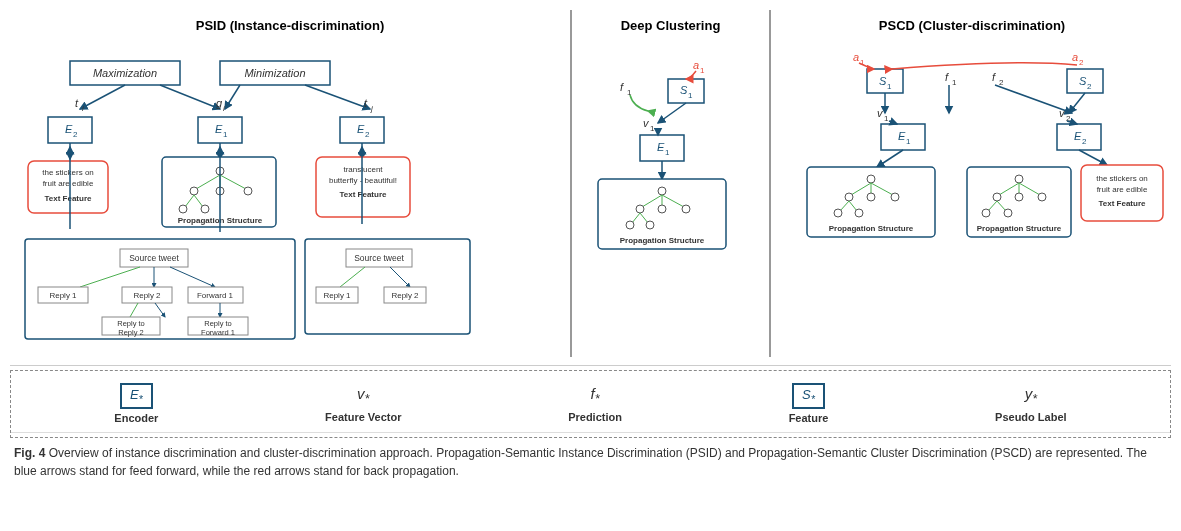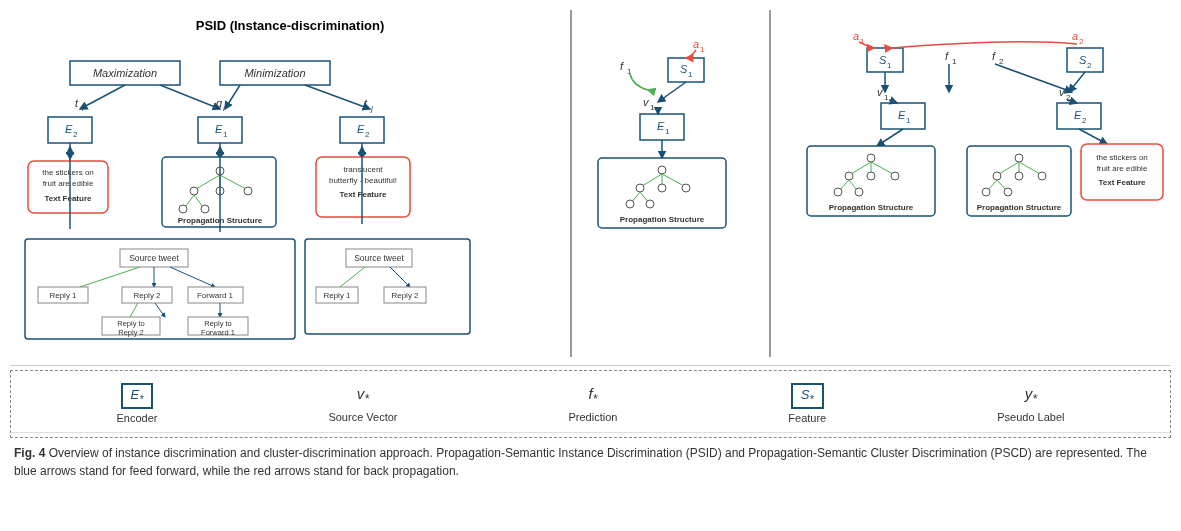--- a/index.html
+++ b/index.html
@@ -72,21 +72,21 @@
 
     .legend-item {
       display: flex;
       flex-direction: column;
       align-items: center;
       gap: 3px;
     }
 
     .legend-label {
       font-size: 11px;
-      font-weight: normal;
+      font-weight: bold;
       color: #333;
     }
 
     .caption-text {
       padding: 6px 4px;
       font-size: 12px;
       color: #333;
       line-height: 1.5;
     }
 
@@ -232,20 +232,21 @@
             <path d="M0,0 L0,6 L6,3 z" fill="#e74c3c"></path>
           </marker>
           <marker id="arrowGreen" markerWidth="6" markerHeight="6" refX="1" refY="3" orient="auto">
             <path d="M6,0 L6,6 L0,3 z" fill="#4CAF50"></path>
           </marker>
         </defs>
       </svg>
     </div>
 
     <div class="deep-clustering-section">
+      <div class="section-title">Deep Clustering</div>
 
       <svg class="dc-svg" width="185" height="310" viewBox="0 0 185 310">
         <defs>
           <marker id="arrowBlue2" markerWidth="6" markerHeight="6" refX="5" refY="3" orient="auto">
             <path d="M0,0 L0,6 L6,3 z" fill="#1a5276"></path>
           </marker>
           <marker id="arrowRed2" markerWidth="6" markerHeight="6" refX="5" refY="3" orient="auto">
             <path d="M0,0 L0,6 L6,3 z" fill="#e74c3c"></path>
           </marker>
           <marker id="arrowGreen2" markerWidth="6" markerHeight="6" refX="1" refY="3" orient="auto">
@@ -294,20 +295,21 @@
         <circle cx="108" cy="170" r="4" fill="white" stroke="#555" stroke-width="1"></circle>
         <line x1="62" y1="174" x2="54" y2="184" stroke="#4CAF50" stroke-width="1"></line>
         <circle cx="52" cy="186" r="4" fill="white" stroke="#555" stroke-width="1"></circle>
         <line x1="62" y1="174" x2="70" y2="184" stroke="#4CAF50" stroke-width="1"></line>
         <circle cx="72" cy="186" r="4" fill="white" stroke="#555" stroke-width="1"></circle>
         <text x="84" y="204" text-anchor="middle" font-size="8" font-weight="bold" fill="#333">Propagation Structure</text>
       </svg>
     </div>
 
     <div class="pscd-section">
+      <div class="section-title">PSCD (Cluster-discrimination)</div>
 
       <svg class="pscd-svg" width="390" height="310" viewBox="0 0 390 310">
         <defs>
           <marker id="arrowBlue3" markerWidth="6" markerHeight="6" refX="5" refY="3" orient="auto">
             <path d="M0,0 L0,6 L6,3 z" fill="#1a5276"></path>
           </marker>
           <marker id="arrowRed3" markerWidth="6" markerHeight="6" refX="5" refY="3" orient="auto">
             <path d="M0,0 L0,6 L6,3 z" fill="#e74c3c"></path>
           </marker>
           <marker id="arrowRedLeft3" markerWidth="6" markerHeight="6" refX="1" refY="3" orient="auto">
@@ -421,21 +423,21 @@
         <div style="border: 2px solid #1a5276; padding: 2px 8px; font-style: italic; font-size: 13px; color: #1a5276;">
           E<sub>*</sub>
         </div>
         <div class="legend-label">Encoder</div>
       </div>
 
       <div class="legend-item">
         <div style="font-style: italic; font-size: 15px; color: #333; padding: 2px 8px;">
           v<sub>*</sub>
         </div>
-        <div class="legend-label">Source Vector</div>
+        <div class="legend-label">Feature Vector</div>
       </div>
 
       <div class="legend-item">
         <div style="font-style: italic; font-size: 15px; color: #333; padding: 2px 8px;">
           f<sub>*</sub>
         </div>
         <div class="legend-label">Prediction</div>
       </div>
 
       <div class="legend-item">

